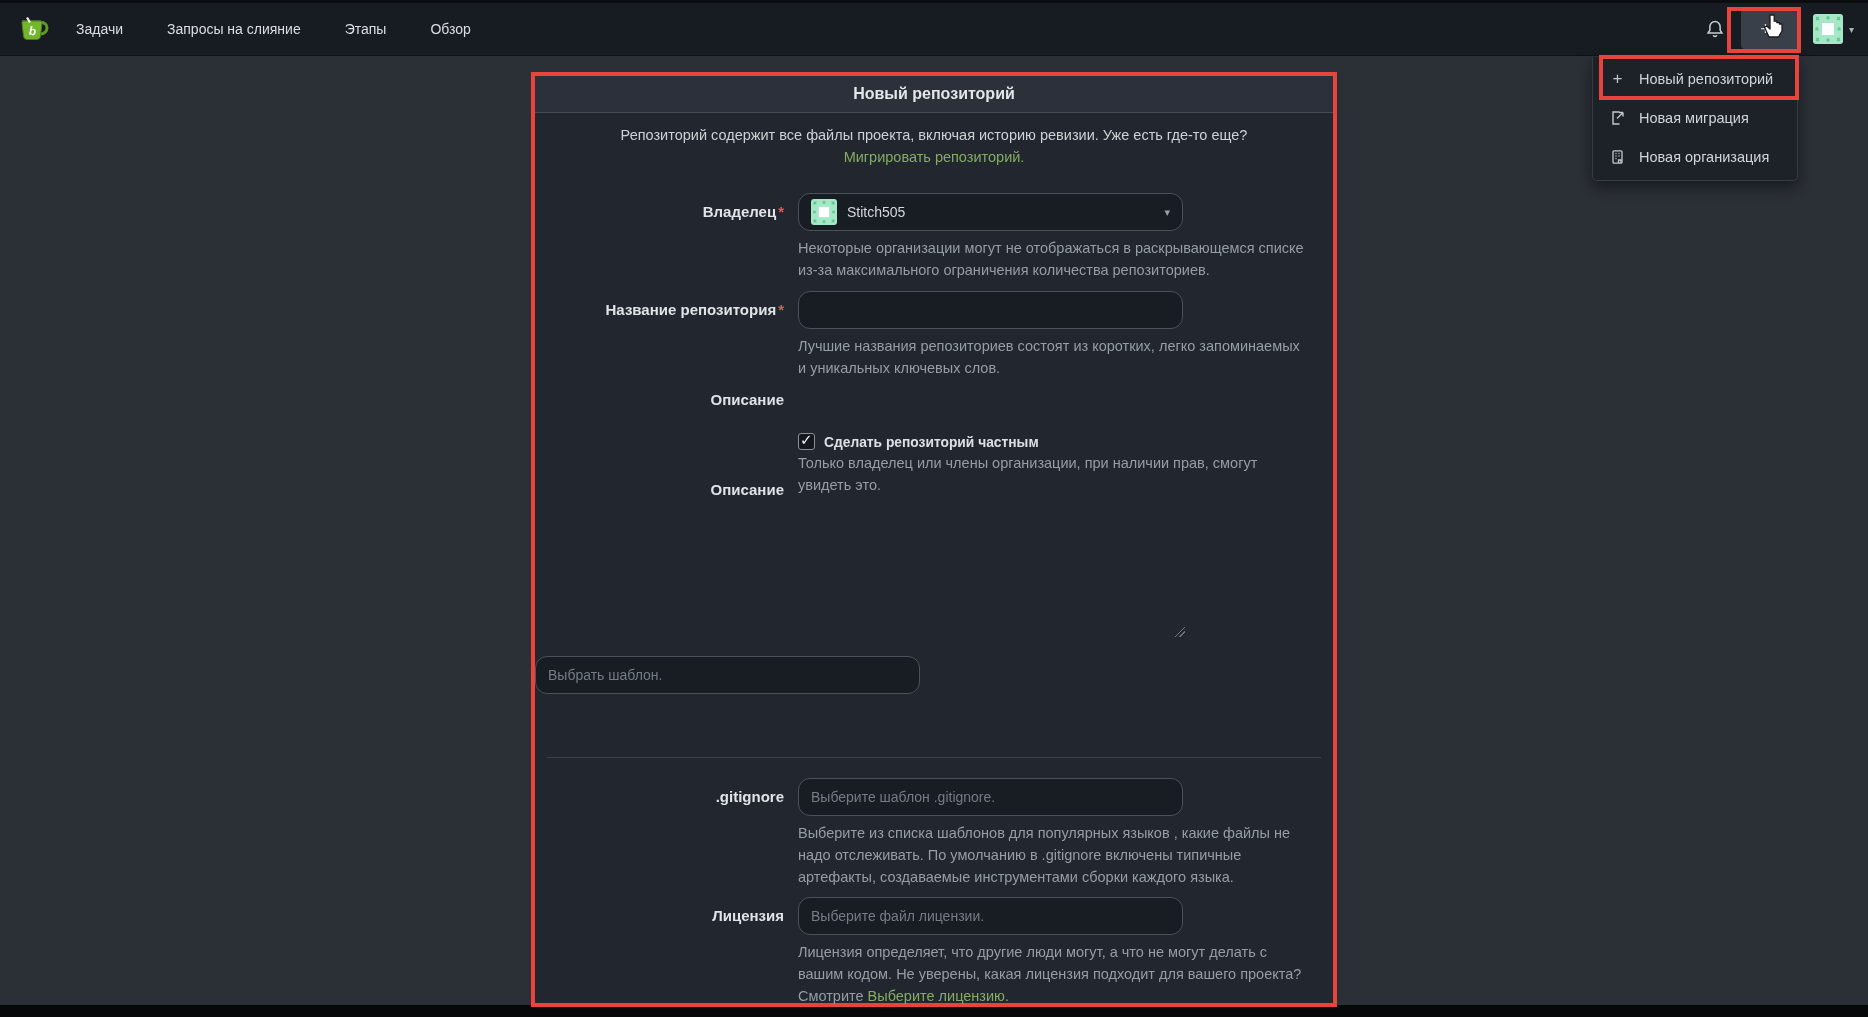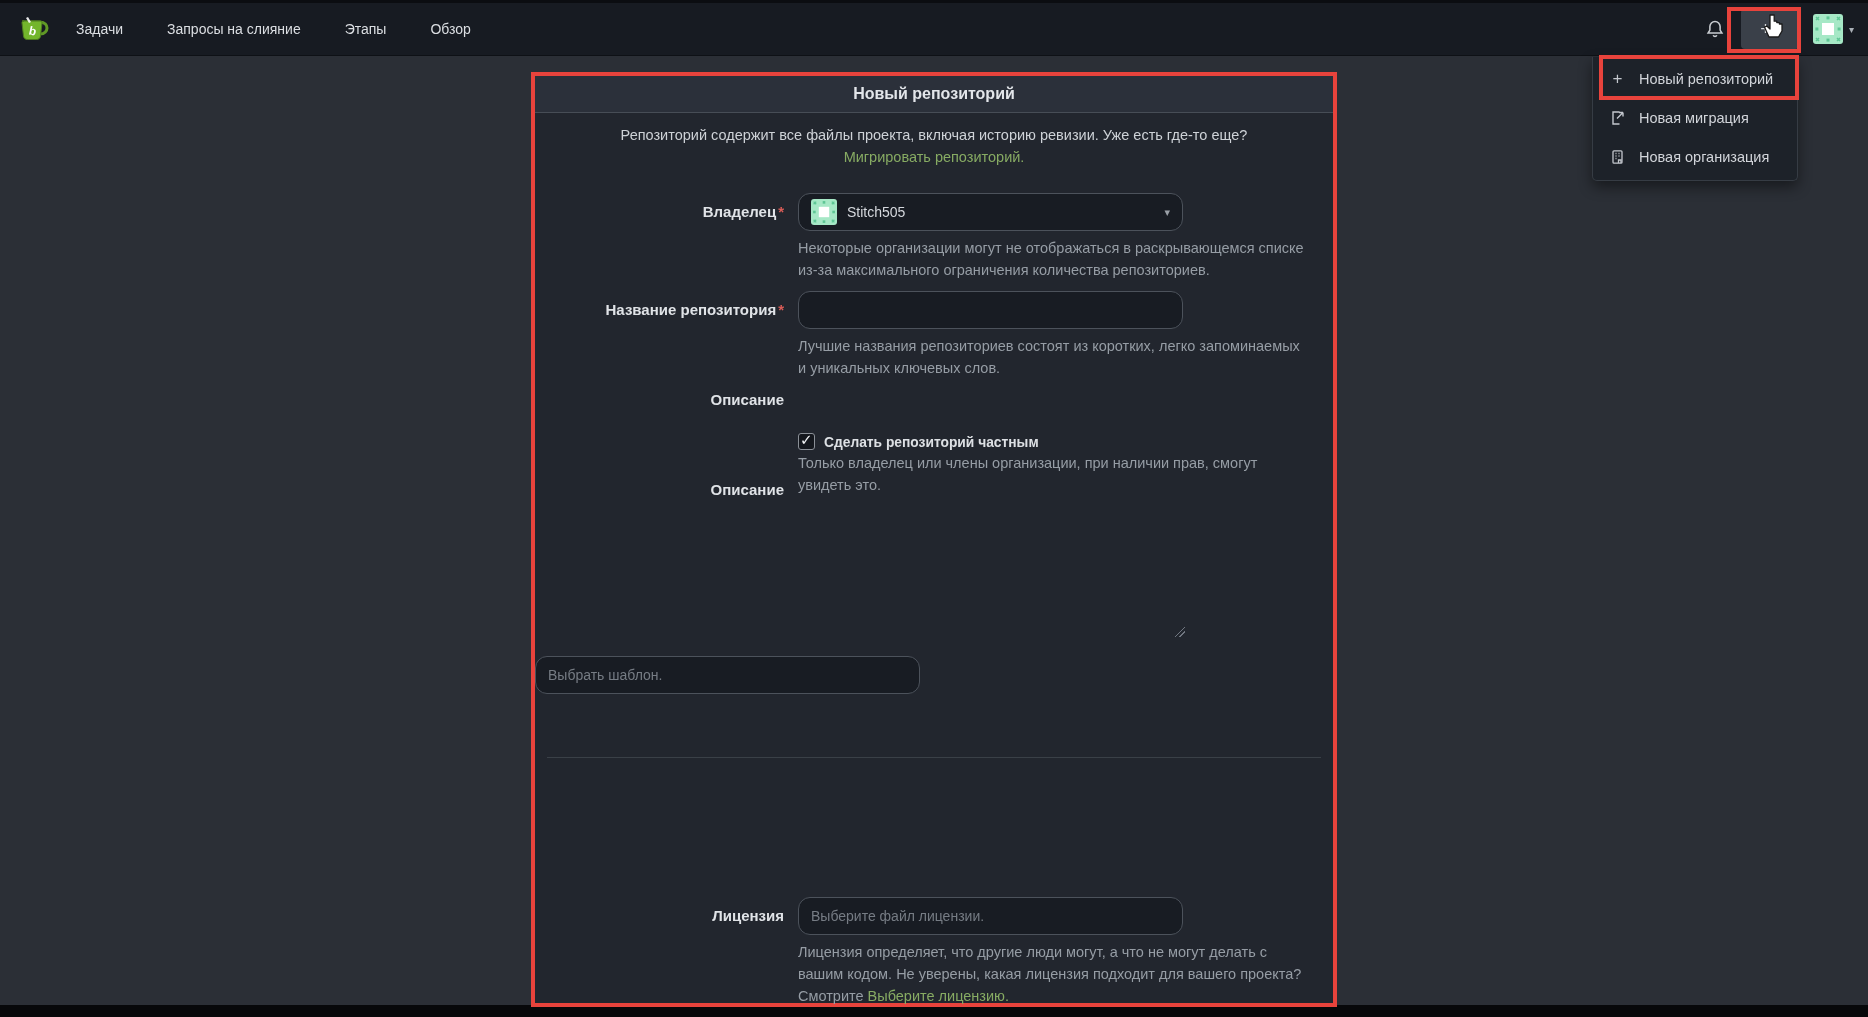--- a/index.html
+++ b/index.html
@@ -227,20 +227,27 @@
 
   <div class="row" style="top:580px">
     <div class="ctl">
       <input class="txt" type="text" placeholder="Выбрать шаблон." style="">
     </div>
   </div>
 
 
   <div class="divider" style="top:681px"></div>
 
+  <div class="row" style="top:702px">
+    <div class="lbl">.gitignore</div>
+    <div class="ctl">
+      <input class="txt" type="text" placeholder="Выберите шаблон .gitignore." style="">
+      <div class="help">Выберите из списка шаблонов для популярных языков , какие файлы не надо отслеживать. По умолчанию в .gitignore включены типичные артефакты, создаваемые инструментами сборки каждого языка.</div>
+    </div>
+  </div>
 
   <div class="row" style="top:821px">
     <div class="lbl">Лицензия</div>
     <div class="ctl">
       <input class="txt" type="text" placeholder="Выберите файл лицензии." style="">
       <div class="help"><span>Лицензия определяет, что другие люди могут, а что не могут делать с вашим кодом. Не уверены, какая лицензия подходит для вашего проекта? Смотрите </span><a class="green">Выберите лицензию.</a></div>
     </div>
   </div>
 </div>
 

